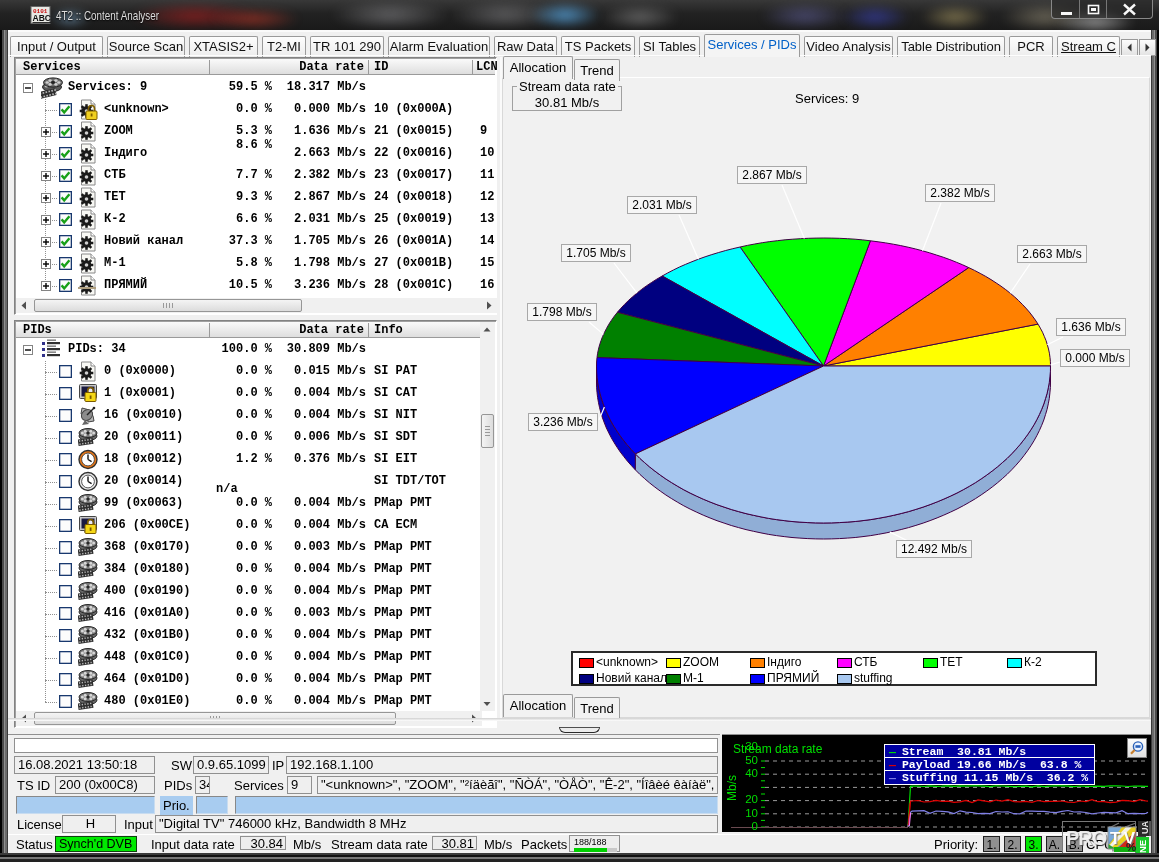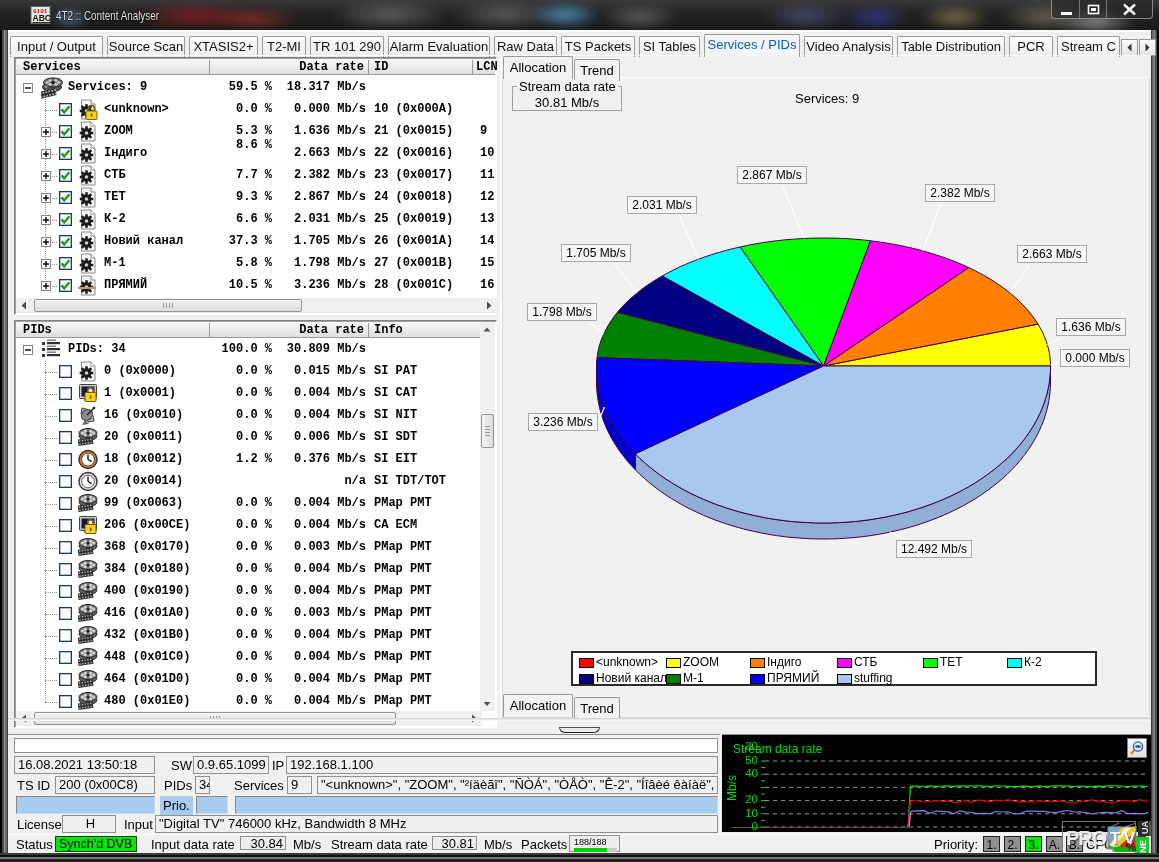--- a/index.html
+++ b/index.html
@@ -101,21 +101,21 @@
     <div class="tab" style="left:262px;width:44px;">T2-MI</div>
     <div class="tab" style="left:310px;width:74px;">TR 101 290</div>
     <div class="tab" style="left:388px;width:102px;">Alarm Evaluation</div>
     <div class="tab" style="left:494px;width:63px;">Raw Data</div>
     <div class="tab" style="left:561px;width:74px;">TS Packets</div>
     <div class="tab" style="left:639px;width:61px;">SI Tables</div>
     <div class="tab sel" style="left:704px;width:96px;color:#0060C8;">Services / PIDs</div>
     <div class="tab" style="left:804px;width:89px;">Video Analysis</div>
     <div class="tab" style="left:897px;width:108px;">Table Distribution</div>
     <div class="tab" style="left:1009px;width:44px;">PCR</div>
-    <div class="tab" style="left:1057px;width:63px;">Stream C</div>
+    <div class="tab" style="left:1057px;width:63px;text-decoration:underline;">Stream C</div>
 <div style="position:absolute;left:8px;top:55px;width:1143px;height:1px;background:#FDFDFD;z-index:1"></div>
 <div style="position:absolute;left:1121px;top:39px;width:17px;height:17px;border:1px solid #999;background:linear-gradient(#FCFCFC,#E4E4E4)">
       <svg width="15" height="15">
         <path d="M9.5,3.5 L5.5,7.5 L9.5,11.5 Z" fill="#333"></path>
       </svg>
     </div>
 <div style="position:absolute;left:1139px;top:39px;width:17px;height:17px;border:1px solid #999;background:linear-gradient(#FCFCFC,#E4E4E4)">
       <svg width="15" height="15">
         <path d="M5.5,3.5 L9.5,7.5 L5.5,11.5 Z" fill="#333"></path>
       </svg>
@@ -691,21 +691,21 @@
         </div>
         <div style="position:absolute;left:62px;top:133px">
           <svg width="20" height="21" viewBox="0 0 20 21">
             <circle cx="10" cy="10.5" r="9" fill="#E8E8E8" stroke="#303030" stroke-width="1.4"></circle>
             <circle cx="10" cy="10.5" r="6.4" fill="#FFFFFF" stroke="#303030" stroke-width="0.8"></circle>
             <line x1="10" y1="10.5" x2="10" y2="5.6" stroke="#111" stroke-width="1.4"></line>
             <line x1="10" y1="10.5" x2="13.6" y2="12.6" stroke="#111" stroke-width="1.4"></line>
           </svg>
         </div>
         <div class="mt" style="left:88px;top:136px">20 (0x0014)</div>
-        <div class="mt" style="left:200px;top:136px;width:150px;text-align:right">n/a</div>
+        <div class="mt" style="left:200px;top:144px;width:150px;text-align:left">n/a</div>
         <div class="mt" style="left:358px;top:136px">SI TDT/TOT</div>
         <div style="position:absolute;left:43px;top:159px">
           <svg width="13" height="13" viewBox="0 0 13 13">
             <rect x="0.5" y="0.5" width="12" height="12" fill="#FCFCFC" stroke="#18386E" stroke-width="1.6"></rect>
           </svg>
         </div>
         <div style="position:absolute;left:62px;top:155px">
           <svg width="20" height="21" viewBox="0 0 20 21">
             <ellipse cx="10" cy="9" rx="9" ry="4.5" fill="#686868" stroke="#282828"></ellipse>
             <ellipse cx="10" cy="6" rx="9" ry="4.5" fill="#787878" stroke="#282828"></ellipse>
@@ -1164,20 +1164,25 @@
 </svg>
 
 <div style="position:absolute;left:733px;top:742px;color:#00E000;font-size:12px">Stream data rate</div>
 <div style="position:absolute;left:723px;top:766px;color:#00E000;font-size:12px;transform:rotate(-90deg);transform-origin:center;width:40px;text-align:center;left:712px;top:781px">Mb/s</div>
 <div class="tnum" style="top:754px">50</div>
 <div class="tnum" style="top:767px">40</div>
 <div class="tnum" style="top:740px">30</div>
 <div class="tnum" style="top:793px">20</div>
 <div class="tnum" style="top:807px">10</div>
 <div class="tnum" style="top:820px">0</div>
+<div class="tlegend">
+ <div class="tlrow" style="border-bottom:1px solid #fff"><span class="tld" style="color:#00E000">—</span>Stream&nbsp;&nbsp;30.81 Mb/s</div>
+ <div class="tlrow" style="border-bottom:1px solid #fff"><span class="tld" style="color:#E00000">—</span>Payload&nbsp;19.66 Mb/s&nbsp;&nbsp;63.8 %</div>
+ <div class="tlrow"><span class="tld" style="color:#8080E8">—</span>Stuffing 11.15 Mb/s&nbsp;&nbsp;36.2 %</div>
+</div>
 <div class="magbtn">
       <svg width="16" height="16" viewBox="0 0 16 16">
 <circle cx="9" cy="6.5" r="4.6" fill="#EAF2FF" stroke="#2860B8" stroke-width="1.4"></circle>
 <rect x="6.4" y="5.2" width="5.2" height="2.6" fill="#2860B8"></rect>
 <line x1="5.6" y1="10" x2="2" y2="13.8" stroke="#C88030" stroke-width="2.2"></line>
 </svg>
     </div>
 <div style="position:relative">
       <div class="iboxw" style="left:14px;top:738px;width:704px;height:15px;"></div>
       <div class="ibox" style="left:14px;top:756px;width:141px;height:18px;">16.08.2021 13:50:18</div>

